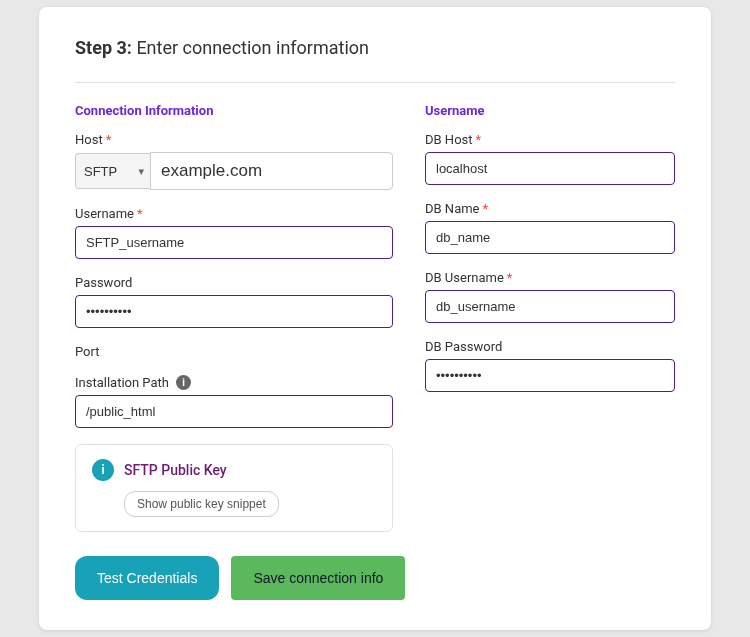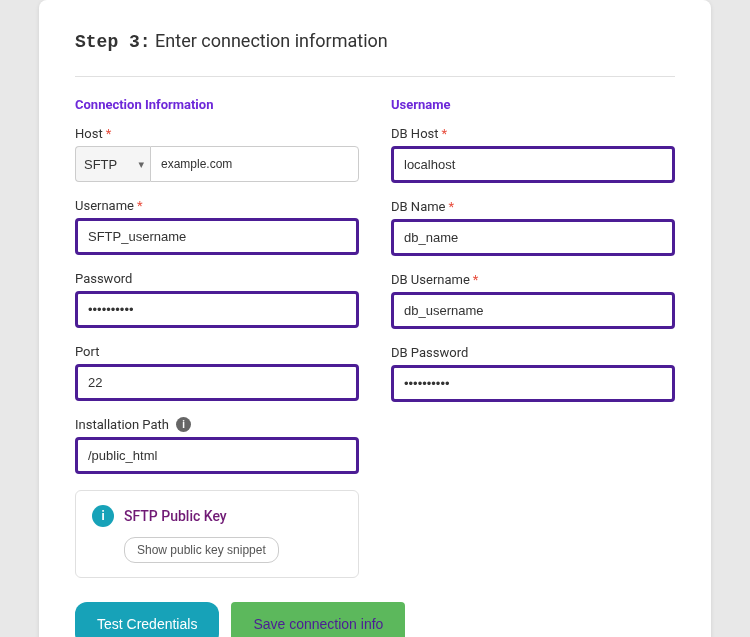--- a/index.html
+++ b/index.html
@@ -20,21 +20,20 @@
       box-shadow: 0 1px 4px rgba(0,0,0,0.1);
     }
     .step-title {
       font-size: 18px;
       font-weight: 400;
       color: #333;
       margin-bottom: 24px;
     }
     .step-title strong {
       font-weight: 700;
-      font-family: Liberation Mono, monospace;
     }
     .divider {
       border: none;
       border-top: 1px solid #e0e0e0;
       margin-bottom: 20px;
     }
     .two-col {
       display: flex;
       gap: 32px;
     }
@@ -72,21 +71,21 @@
       color: #fff;
       border-radius: 50%;
       font-size: 10px;
       font-weight: bold;
       cursor: pointer;
       margin-left: 4px;
     }
     .input-field {
       width: 100%;
       padding: 8px 10px;
-      border: 3px solid #4c1d95;
+      border: 1px solid #4c1d95;
       border-radius: 4px;
       font-size: 13px;
       color: #333;
       outline: none;
       background: #fff;
     }
     .host-row {
       display: flex;
       gap: 0;
     }
@@ -116,21 +115,21 @@
       right: 6px;
       pointer-events: none;
       font-size: 11px;
       color: #666;
     }
     .host-input {
       flex: 1;
       border: 1px solid #ccc;
       border-radius: 0 4px 4px 0;
       padding: 8px 10px;
-      font-size: 12px;
+      font-size: 17px;
       color: #333;
       outline: none;
     }
     .sftp-key-box {
       border: 1px solid #e0e0e0;
       border-radius: 6px;
       padding: 14px 16px;
       margin-top: 10px;
       display: flex;
       flex-direction: column;
@@ -181,21 +180,21 @@
       color: #fff;
       border: none;
       border-radius: 12px;
       padding: 10px 22px;
       font-size: 14px;
       font-weight: 500;
       cursor: pointer;
     }
     .btn-save {
       background: #5cb85c;
-      color: #4c1d95;
+      color: #0f172a;
       border: none;
       border-radius: 4px;
       padding: 14px 22px;
       font-size: 14px;
       font-weight: 500;
       cursor: pointer;
     }
   </style>
 </head>
 <body>
@@ -237,21 +236,20 @@
         <input type="text" class="input-field" value="SFTP_username" style="">
       </div>
 
       <div class="field-group">
         <div class="field-label">Password</div>
         <input type="password" class="input-field" value="1234567890" style="">
       </div>
 
       <div class="field-group">
         <div class="field-label">Port</div>
-        <input type="text" class="input-field" value="22" style="">
       </div>
 
       <div class="field-group">
         <div class="field-label">
           <span>Installation Path</span>
           <span class="info-icon">i</span>
         </div>
         <input type="text" class="input-field" value="/public_html" style="">
       </div>
 

